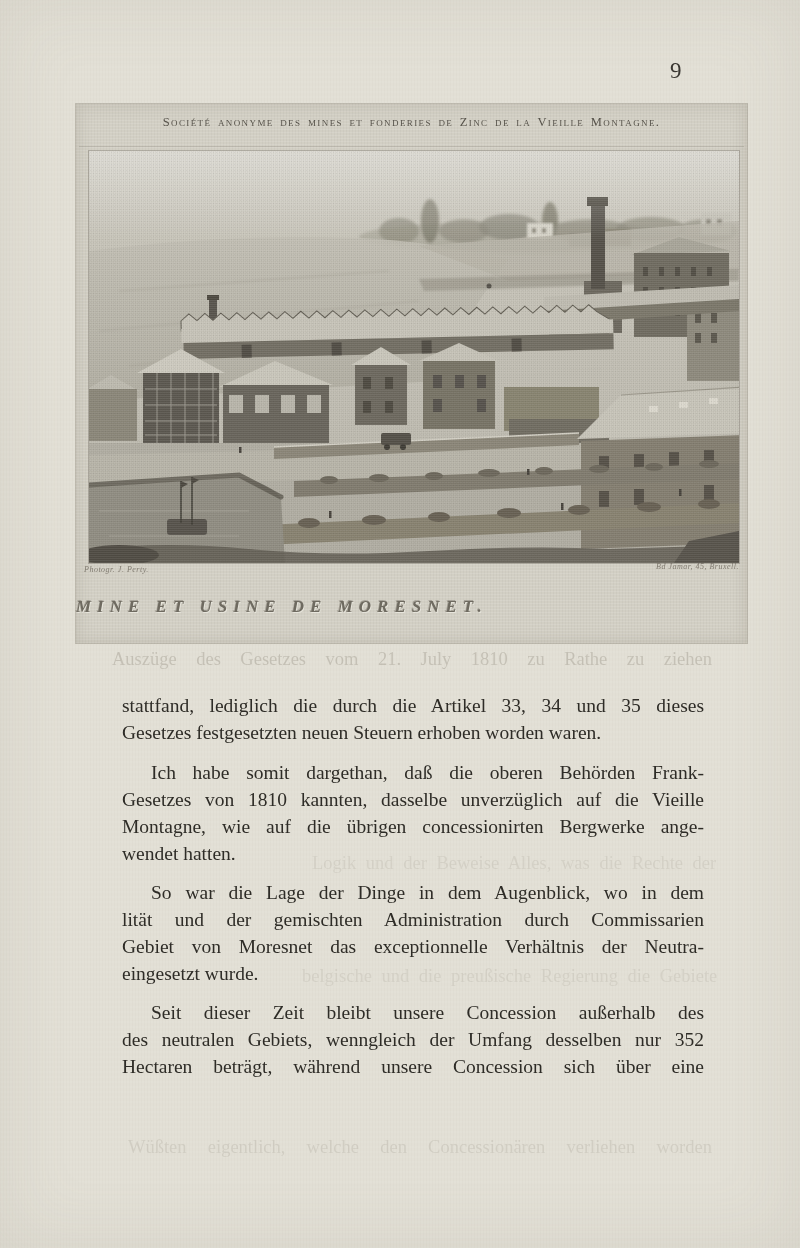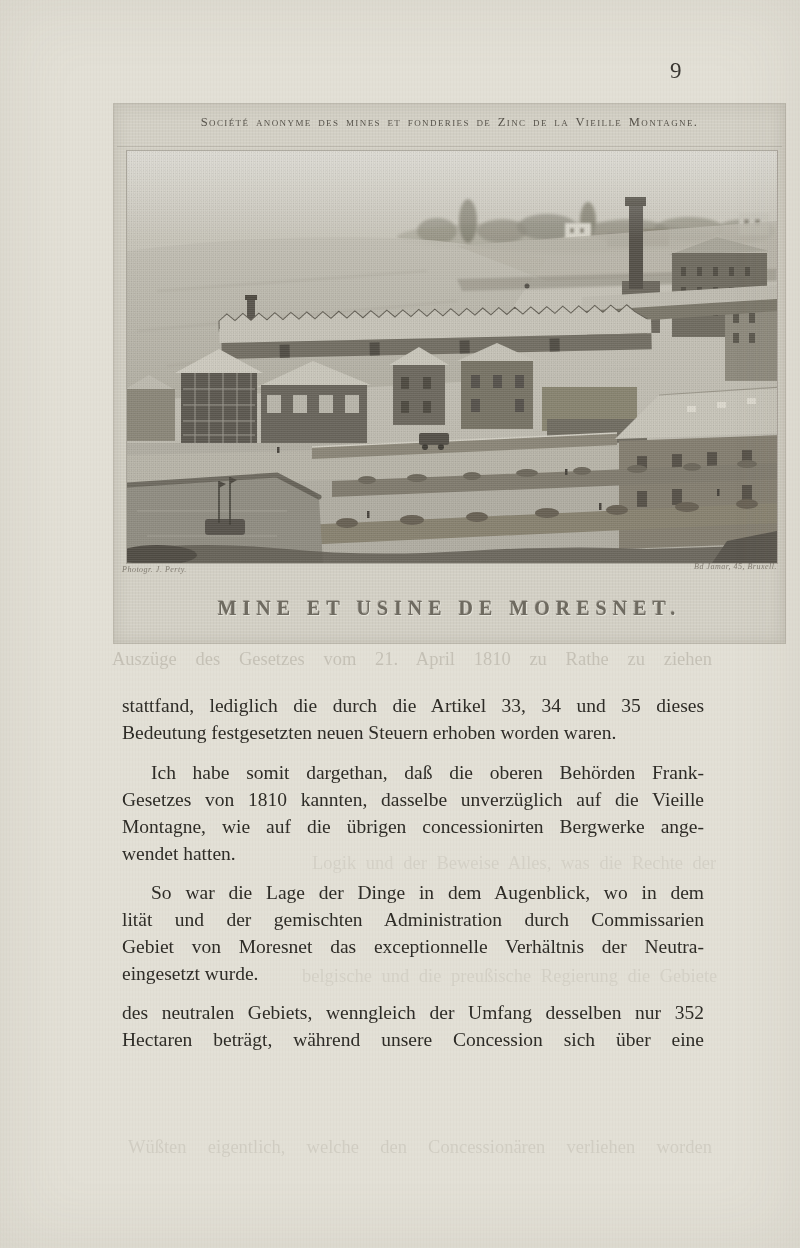--- a/index.html
+++ b/index.html
@@ -21,21 +21,20 @@
   }
   
   .plate{
     position:absolute;left:75px;top:103px;width:671px;height:539px;
     background-color:#d2cfc4;
     background-image:
       repeating-linear-gradient(0deg, rgba(255,255,255,.10) 0 1px, transparent 1px 3px),
       repeating-linear-gradient(90deg, rgba(110,105,95,.05) 0 1px, transparent 1px 3px);
     border:1px solid rgba(150,144,132,.38);
     box-shadow: inset 0 0 16px rgba(120,114,102,.20);
-    margin-left: 38px;
   }
   .plate-header{
     position:absolute;top:11px;left:0;right:0;text-align:center;
     font-variant:small-caps;font-size:12.5px;letter-spacing:1.4px;word-spacing:2px;
     color:#56524a;
   }
   .plate-rule{
     position:absolute;top:42px;left:3px;right:3px;height:1px;
     background:rgba(110,104,94,.22);
   }
@@ -50,24 +49,25 @@
       repeating-linear-gradient(0deg, rgba(255,255,255,.07) 0 1px, transparent 1px 2px),
       repeating-linear-gradient(90deg, rgba(60,55,45,.05) 0 1px, transparent 1px 2px);
   }
   .credit{
     position:absolute;font-size:8px;font-style:italic;letter-spacing:.5px;
     color:rgba(105,99,88,.78);filter:blur(.4px);white-space:nowrap;
   }
   .credit-left{left:8px;top:461px;}
   .credit-right{right:8px;top:458px;}
   .plate-main-caption{
-    position:absolute;top:493px;left:0;right:0;text-align:center;
-    font-size:20px;font-weight:bold;letter-spacing:6px;color:#6e6a60;
+    position:absolute;top:493px;left:0;right:0;text-align:left;
+    font-size:17px;font-weight:bold;letter-spacing:6px;color:#6e6a60;
     text-shadow:.8px .8px 0 rgba(240,238,230,.7), -.6px -.6px 0 rgba(70,65,55,.32);
     filter:blur(.2px);
+    font-style:italic;
   }
   
   .ghost{
     position:absolute;color:#7b7466;filter:blur(.7px);pointer-events:none;
     font-size:18.5px;line-height:20px;
   }
   .ghost-1{top:649px;left:112px;width:600px;opacity:.28;text-align:justify;text-align-last:justify;}
   .ghost-2{top:853px;left:312px;opacity:.13;white-space:nowrap;word-spacing:5px;}
   .ghost-3{top:966px;left:302px;opacity:.13;white-space:nowrap;word-spacing:5px;}
   .ghost-4{top:1137px;left:128px;width:584px;opacity:.16;text-align:justify;text-align-last:justify;}
@@ -321,41 +321,42 @@
         <rect x="0" y="0" width="650" height="412" fill="url(#ht)"></rect>
       </svg>
       <div class="grain"></div>
     </div>
 
     <div class="credit credit-left">Photogr. J. Perty.</div>
     <div class="credit credit-right">Bd Jamar, 45, Bruxell.</div>
     <div class="plate-main-caption">MINE ET USINE DE MORESNET.</div>
   </div>
 
-  <div class="ghost ghost-1">Auszüge des Gesetzes vom 21. April 1810 zu Rathe zu ziehen</div>
+  <div class="ghost ghost-1">Auszüge des Gesetzes vom 21. July 1810 zu Rathe zu ziehen</div>
   <div class="ghost ghost-2">Logik und der Beweise Alles, was die Rechte der</div>
   <div class="ghost ghost-3">belgische und die preußische Regierung die Gebiete</div>
   <div class="ghost ghost-4">Wüßten eigentlich, welche den Concessionären verliehen worden</div>
 
   <div class="bodytext">
     <div class="para">
       <span class="line jl">stattfand, lediglich die durch die Artikel 33, 34 und 35 dieses</span>
-      <span class="line ll">Bedeutung festgesetzten neuen Steuern erhoben worden waren.</span>
+      <span class="line ll">Gesetzes festgesetzten neuen Steuern erhoben worden waren.</span>
     </div>
     <div class="para gap-a">
       <span class="line jl ind">Ich habe somit dargethan, daß die oberen Behörden Frank-</span>
       <span class="line jl">Gesetzes von 1810 kannten, dasselbe unverzüglich auf die Vieille</span>
       <span class="line jl">Montagne, wie auf die übrigen concessionirten Bergwerke ange-</span>
       <span class="line ll">wendet hatten.</span>
     </div>
     <div class="para gap-b">
       <span class="line jl ind">So war die Lage der Dinge in dem Augenblick, wo in dem</span>
       <span class="line jl">lität und der gemischten Administration durch Commissarien</span>
       <span class="line jl">Gebiet von Moresnet das exceptionnelle Verhältnis der Neutra-</span>
       <span class="line ll">eingesetzt wurde.</span>
     </div>
     <div class="para gap-c">
+      <span class="line jl ind">Seit dieser Zeit bleibt unsere Concession außerhalb des</span>
       <span class="line jl">des neutralen Gebiets, wenngleich der Umfang desselben nur 352</span>
       <span class="line jl">Hectaren beträgt, während unsere Concession sich über eine</span>
     </div>
   </div>
 
 </div>
 
 </body></html>

